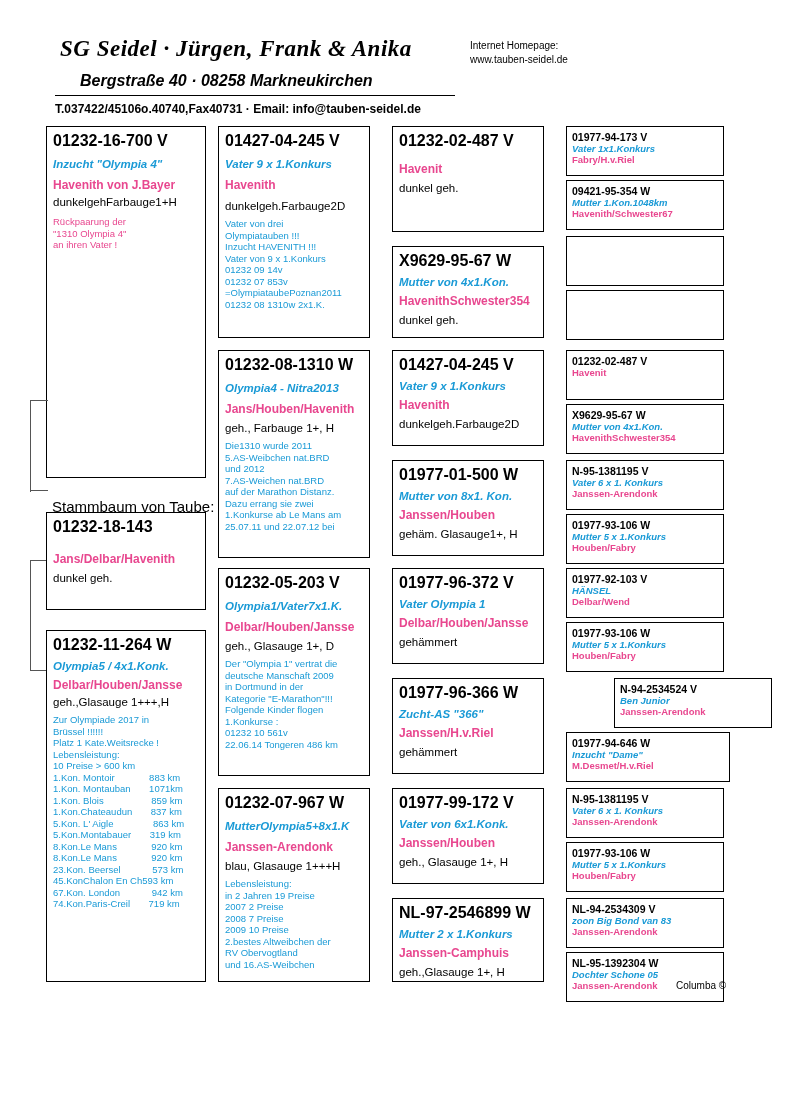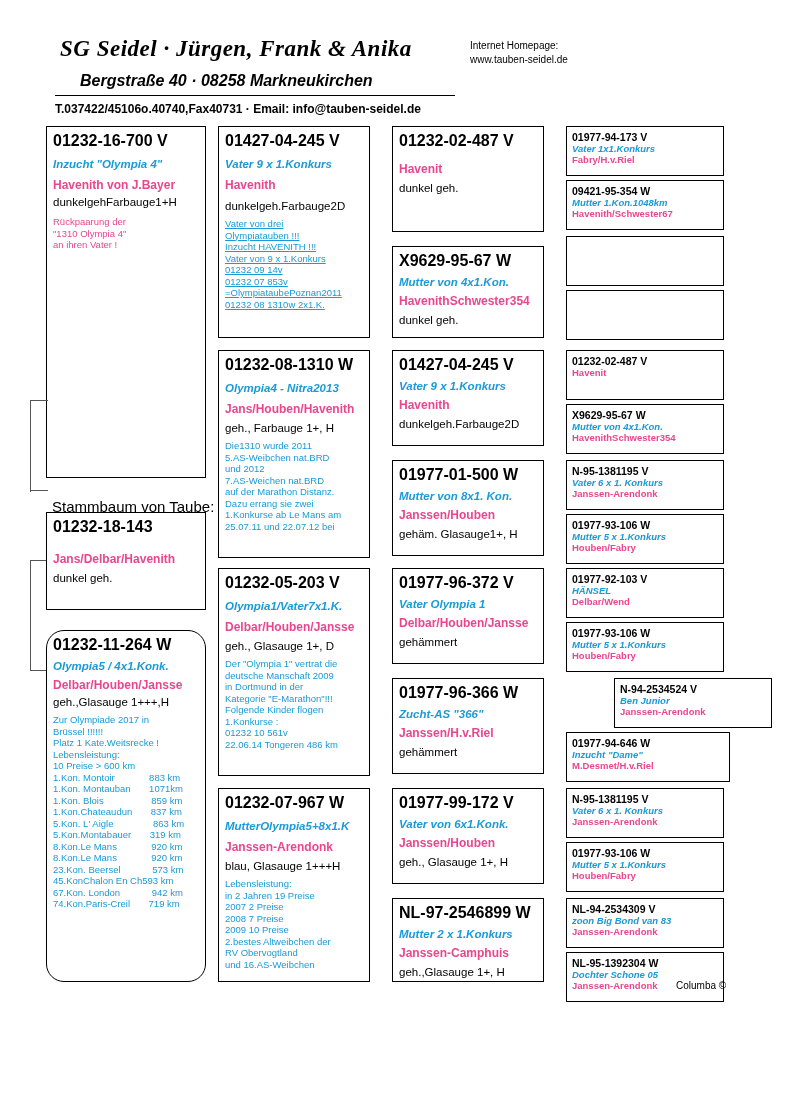--- a/index.html
+++ b/index.html
@@ -66,21 +66,21 @@
   <div class="stamm-label">Stammbaum von Taube:</div>
   <div class="box" style="left:46px;top:512px;width:160px;height:98px;">
     <span class="ln t-id">01232-18-143</span>
     <div class="gap8"></div>
       <div class="gap8"></div>
     <span class="ln t-pink">Jans/Delbar/Havenith</span>
     <div class="gap6"></div>
     <span class="ln t-blk">dunkel geh.</span>
   </div>
 
-  <div class="box" style="left:46px;top:630px;width:160px;height:352px;border-radius:18px;">
+  <div class="box" style="left:46px;top:630px;width:160px;height:352px;">
     <span class="ln t-id">01232-11-264 W</span>
     <div class="gap6"></div>
     <span class="ln t-blue">Olympia5 / 4x1.Konk.</span>
     <div class="gap6"></div>
     <span class="ln t-pink">Delbar/Houben/Jansse</span>
     <div class="gap4"></div>
     <span class="ln t-blk">geh.,Glasauge 1+++,H</span>
     <div class="gap6"></div>
     <div class="t-blue-note" style="white-space:pre-line;">Zur Olympiade 2017 in
 Brüssel !!!!!!
@@ -92,21 +92,21 @@
 
   <div class="box" style="left:218px;top:126px;width:152px;height:212px;">
     <span class="ln t-id">01427-04-245 V</span>
     <div class="gap8"></div>
     <span class="ln t-blue">Vater  9 x 1.Konkurs</span>
     <div class="gap8"></div>
     <span class="ln t-pink">Havenith</span>
     <div class="gap8"></div>
     <span class="ln t-blk">dunkelgeh.Farbauge2D</span>
     <div class="gap6"></div>
-    <div class="t-blue-note" style="white-space:pre-line;text-decoration:underline;">Vater von drei
+    <div class="t-blue-note" style="white-space:pre-line;">Vater von drei
 Olympiatauben !!!
 Inzucht HAVENITH !!!
 Vater von 9 x 1.Konkurs
 01232 09 14v
 01232 07 853v
 =OlympiataubePoznan2011
 01232 08 1310w 2x1.K.</div>
   </div>
 
   <div class="box" style="left:218px;top:350px;width:152px;height:208px;">

